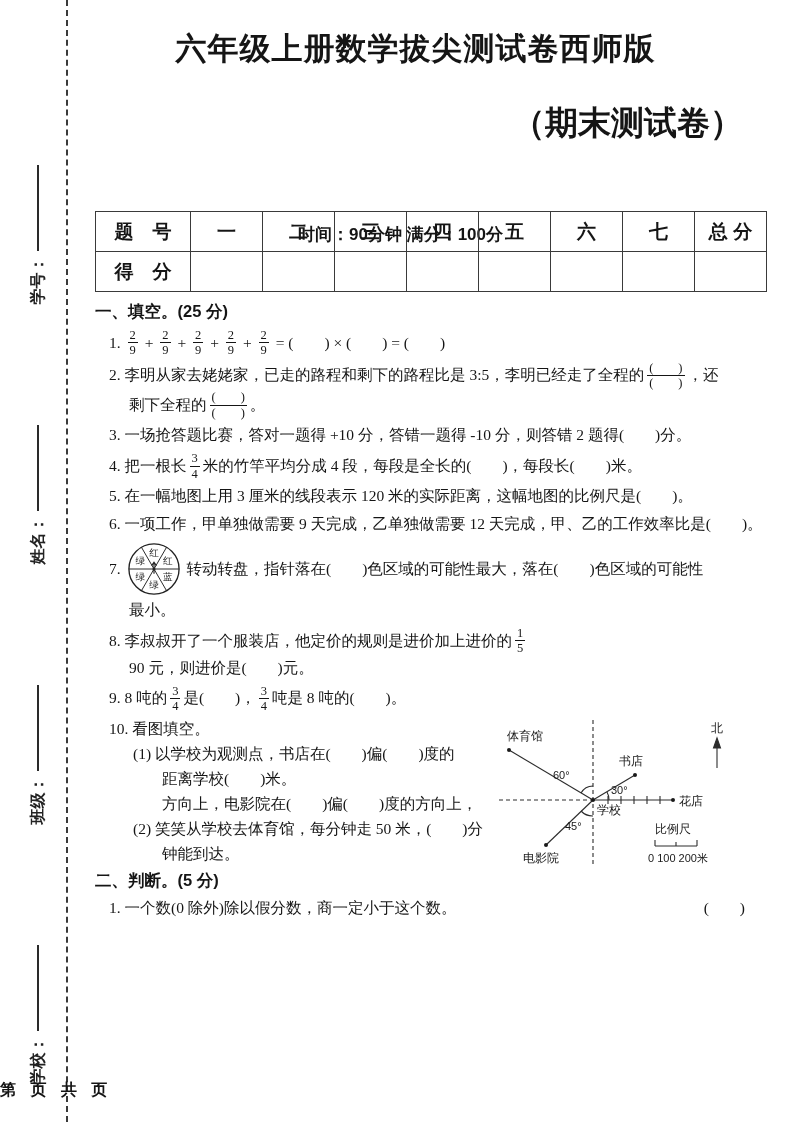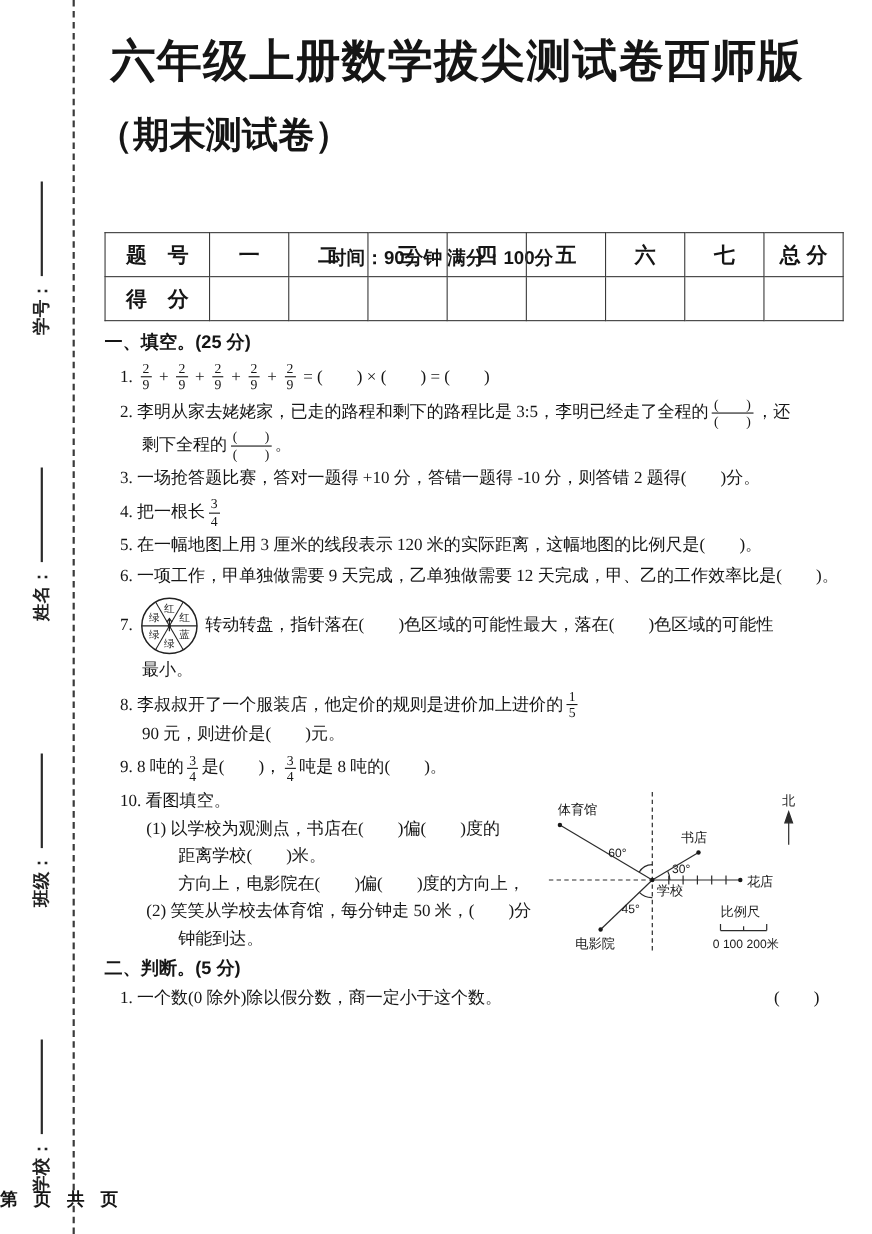--- a/index.html
+++ b/index.html
@@ -3,23 +3,23 @@
 <meta charset="utf-8">
 <style>
   html,body{margin:0;padding:0;background:#e8e8e8;}
   .page{position:relative;width:793px;height:1122px;background:#ffffff;margin:0 auto;
         font-family:"Liberation Serif",serif;color:#151515;overflow:hidden;}
   .seal-line{position:absolute;left:66px;top:0;bottom:0;border-left:2px dashed #3a3a3a;}
   .side-item{position:absolute;width:180px;height:22px;left:-52px;display:flex;align-items:center;
         justify-content:center;gap:5px;transform:rotate(-90deg);
         font-family:"Liberation Sans",sans-serif;font-weight:bold;font-size:16px;color:#222;}
   .side-underline{display:inline-block;width:86px;height:0;border-bottom:2px solid #2a2a2a;}
-  .title{position:absolute;top:28px;left:88px;width:655px;text-align:center;font-size:41px;
+  .title{position:absolute;top:28px;left:88px;width:655px;text-align:center;font-size:31px;
         font-weight:900;font-family:"Liberation Sans",sans-serif;letter-spacing:1px;}
-  .subtitle{position:absolute;top:101px;left:88px;width:655px;text-align:left;font-size:33px;
+  .subtitle{position:absolute;top:101px;left:88px;width:655px;text-align:right;font-size:33px;
         font-weight:900;font-family:"Liberation Sans",sans-serif;}
   .time-info{position:absolute;top:183px;left:78px;width:645px;text-align:center;font-size:17px;
         font-weight:bold;font-family:"Liberation Sans",sans-serif;margin-top:40px;}
   .score-table{position:absolute;top:211px;left:95px;border-collapse:collapse;
         font-family:"Liberation Sans",sans-serif;font-size:19px;font-weight:bold;table-layout:fixed;}
   .score-table td{border:1.5px solid #3a3a3a;height:37px;width:69px;text-align:center;vertical-align:middle;}
   .score-table td.label{width:92px;}
   .content{position:absolute;left:95px;top:297px;width:650px;font-size:15.5px;line-height:1.45;}
   .sec-heading{font-weight:bold;font-family:"Liberation Sans",sans-serif;font-size:16.5px;margin:3px 0 4px 0;}
   .question{margin:3px 0;padding-left:14px;}
@@ -105,21 +105,21 @@
           <div class="q-line"><span>1. </span><span class="frac"><span class="num">2</span><span class="den">9</span></span><span> + </span><span class="frac"><span class="num">2</span><span class="den">9</span></span><span> + </span><span class="frac"><span class="num">2</span><span class="den">9</span></span><span> + </span><span class="frac"><span class="num">2</span><span class="den">9</span></span><span> + </span><span class="frac"><span class="num">2</span><span class="den">9</span></span><span> = (　　) × (　　) = (　　)</span></div>
         </div>
         <div class="question">
           <div class="q-line"><span>2. 李明从家去姥姥家，已走的路程和剩下的路程比是 3:5，李明已经走了全程的</span><span class="frac"><span class="num">(　　)</span><span class="den">(　　)</span></span><span>，还</span></div>
           <div class="q-line cont"><span>剩下全程的</span><span class="frac"><span class="num">(　　)</span><span class="den">(　　)</span></span><span>。</span></div>
         </div>
         <div class="question">
           <div class="q-line"><span>3. 一场抢答题比赛，答对一题得 +10 分，答错一题得 -10 分，则答错 2 题得(　　)分。</span></div>
         </div>
         <div class="question">
-          <div class="q-line"><span>4. 把一根长</span><span class="frac"><span class="num">3</span><span class="den">4</span></span></div>
+          <div class="q-line"><span>4. 把一根长</span><span class="frac"><span class="num">3</span><span class="den">4</span></span><span>米的竹竿平均分成 4 段，每段是全长的(　　)，每段长(　　)米。</span></div>
         </div>
         <div class="question">
           <div class="q-line"><span>5. 在一幅地图上用 3 厘米的线段表示 120 米的实际距离，这幅地图的比例尺是(　　)。</span></div>
         </div>
         <div class="question">
           <div class="q-line"><span>6. 一项工作，甲单独做需要 9 天完成，乙单独做需要 12 天完成，甲、乙的工作效率比是(　　)。</span></div>
         </div>
         <div class="question">
           <div class="q-line"><span>7. </span><svg viewBox="0 0 56 56" class="spinner">
               <circle cx="28" cy="28" r="26" fill="none" stroke="#222" stroke-width="1.4"></circle>

